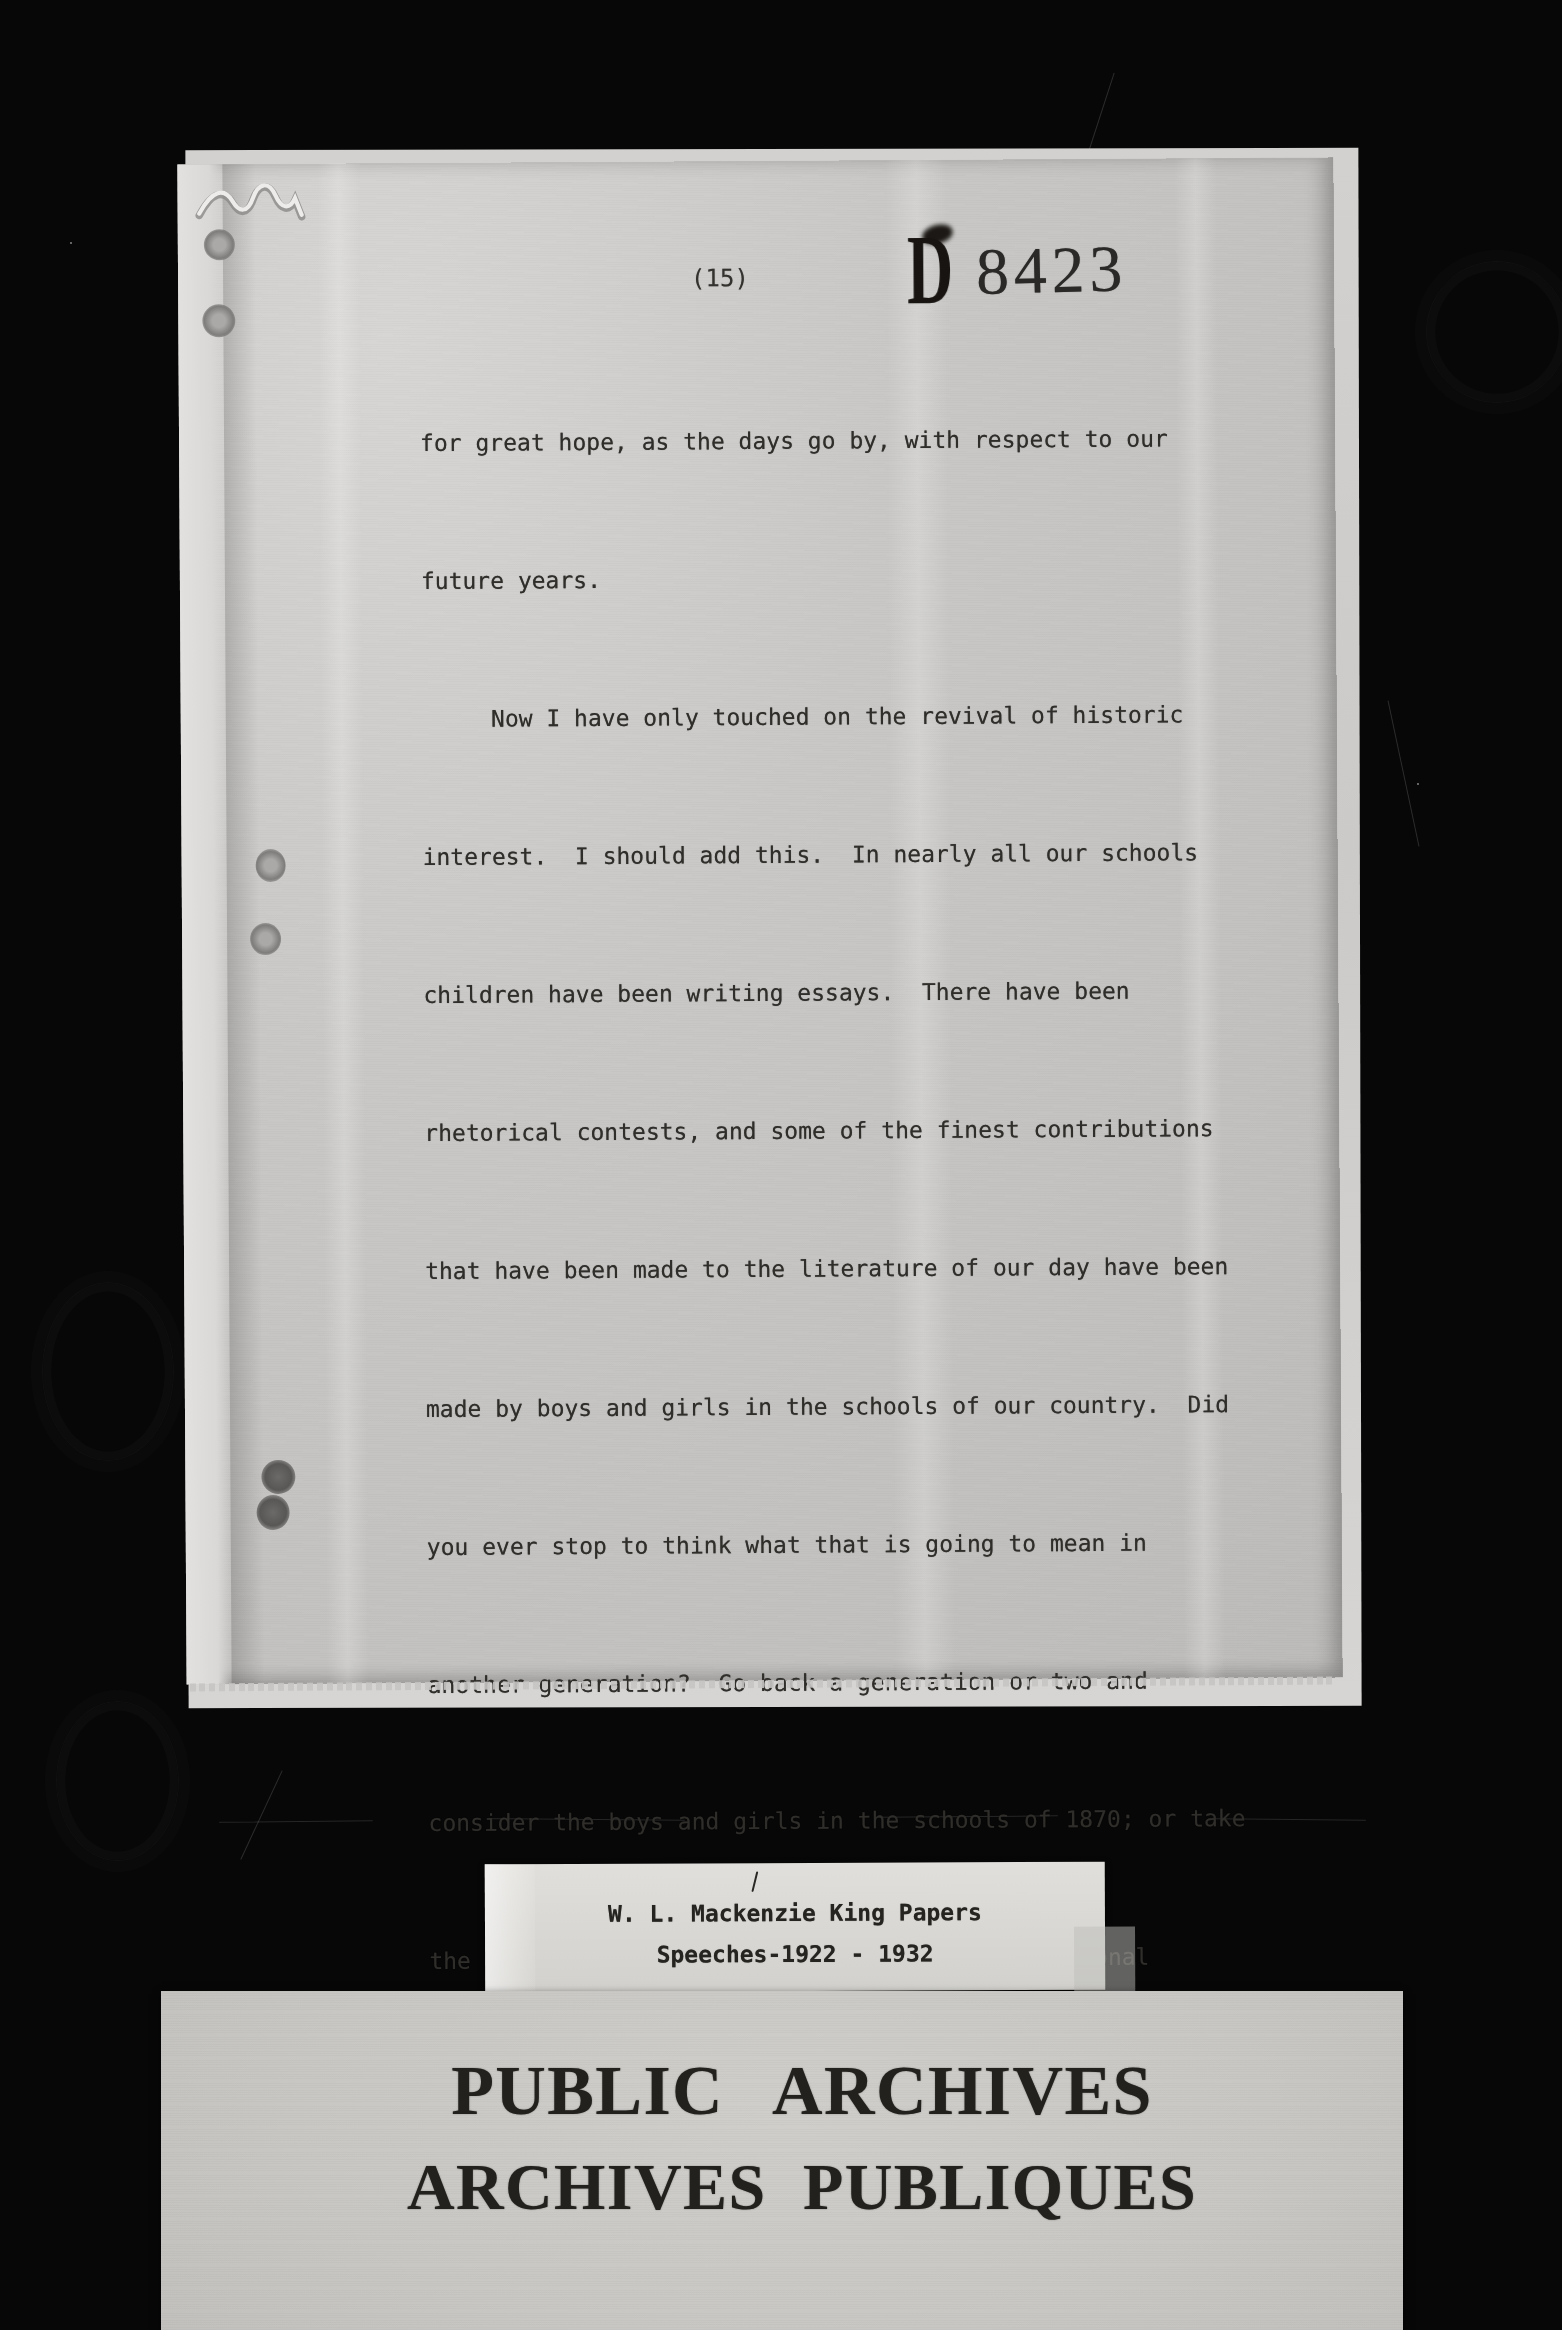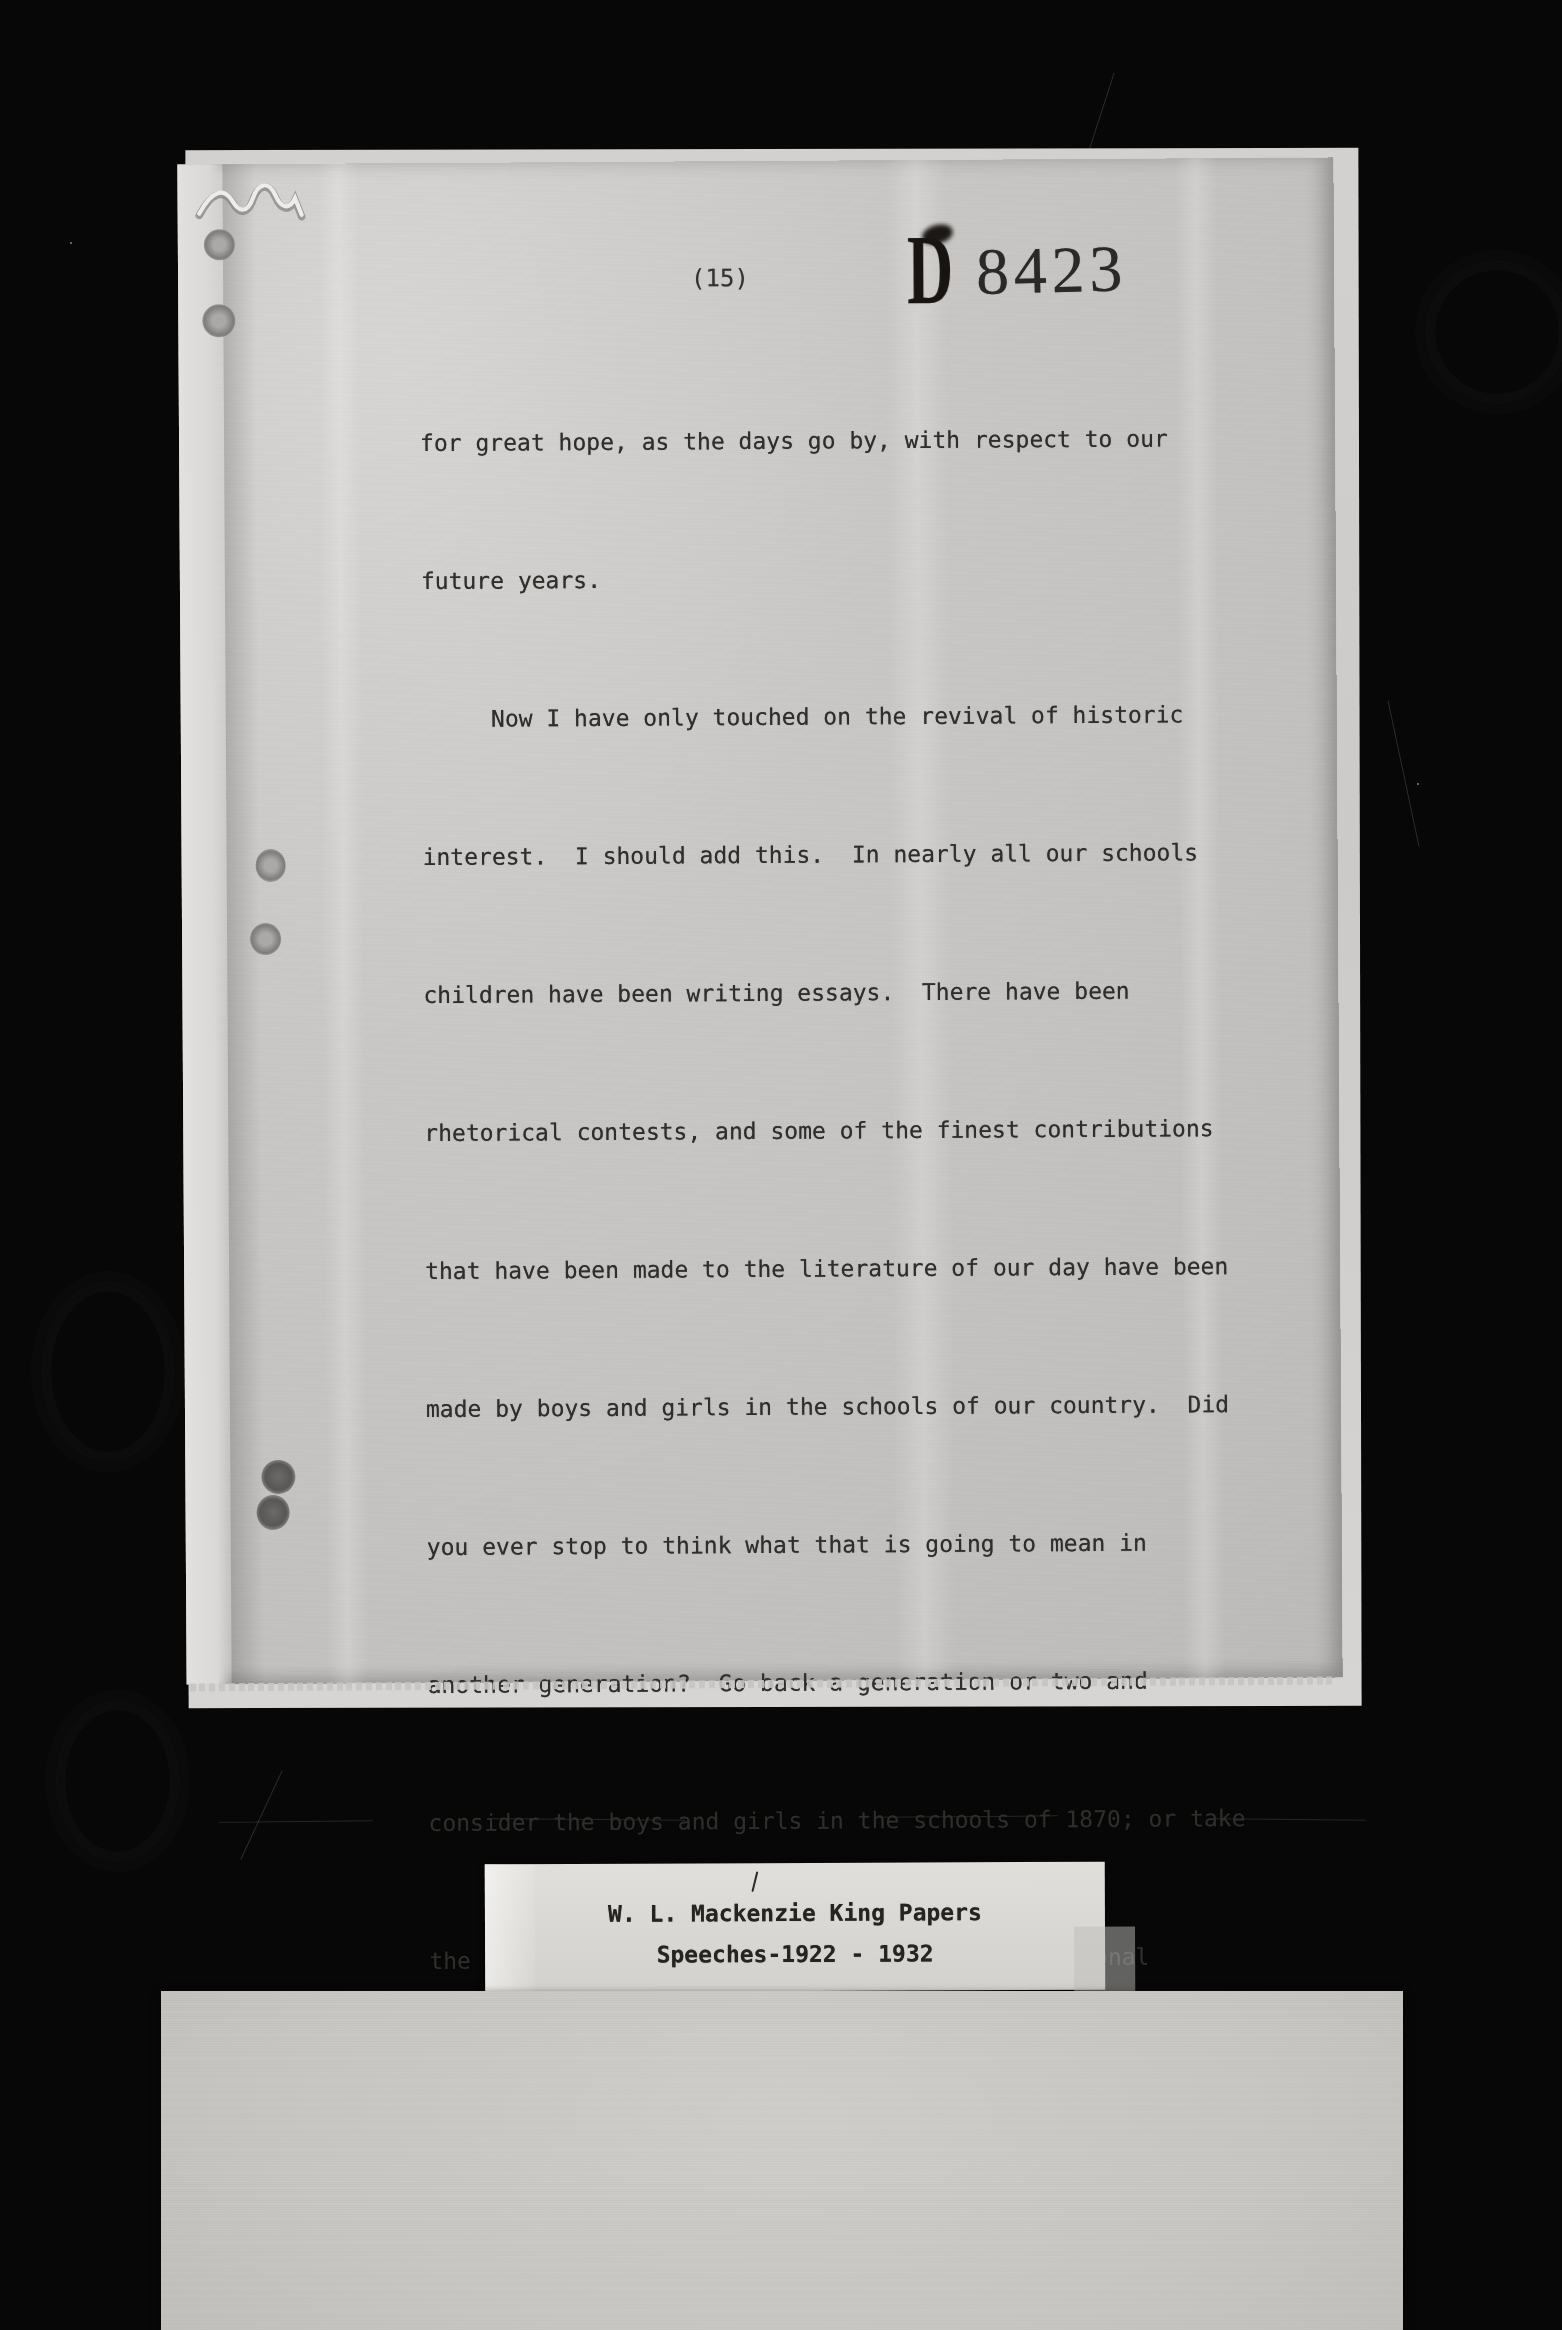--- a/index.html
+++ b/index.html
@@ -165,17 +165,19 @@
 
   <div class="label">
     <div class="label-tape-left"></div>
     <div class="label-tape-right"></div>
     <div class="label-tick"></div>
     <div class="label-l1">W. L. Mackenzie King Papers</div>
     <div class="label-l2">Speeches-1922 - 1932</div>
   </div>
 
   <div class="card">
+    <div class="card-line card-l1">PUBLIC  ARCHIVES</div>
+    <div class="card-line card-l2">ARCHIVES  PUBLIQUES</div>
 
   </div>
 
 </div>
 
 
 </body></html>

